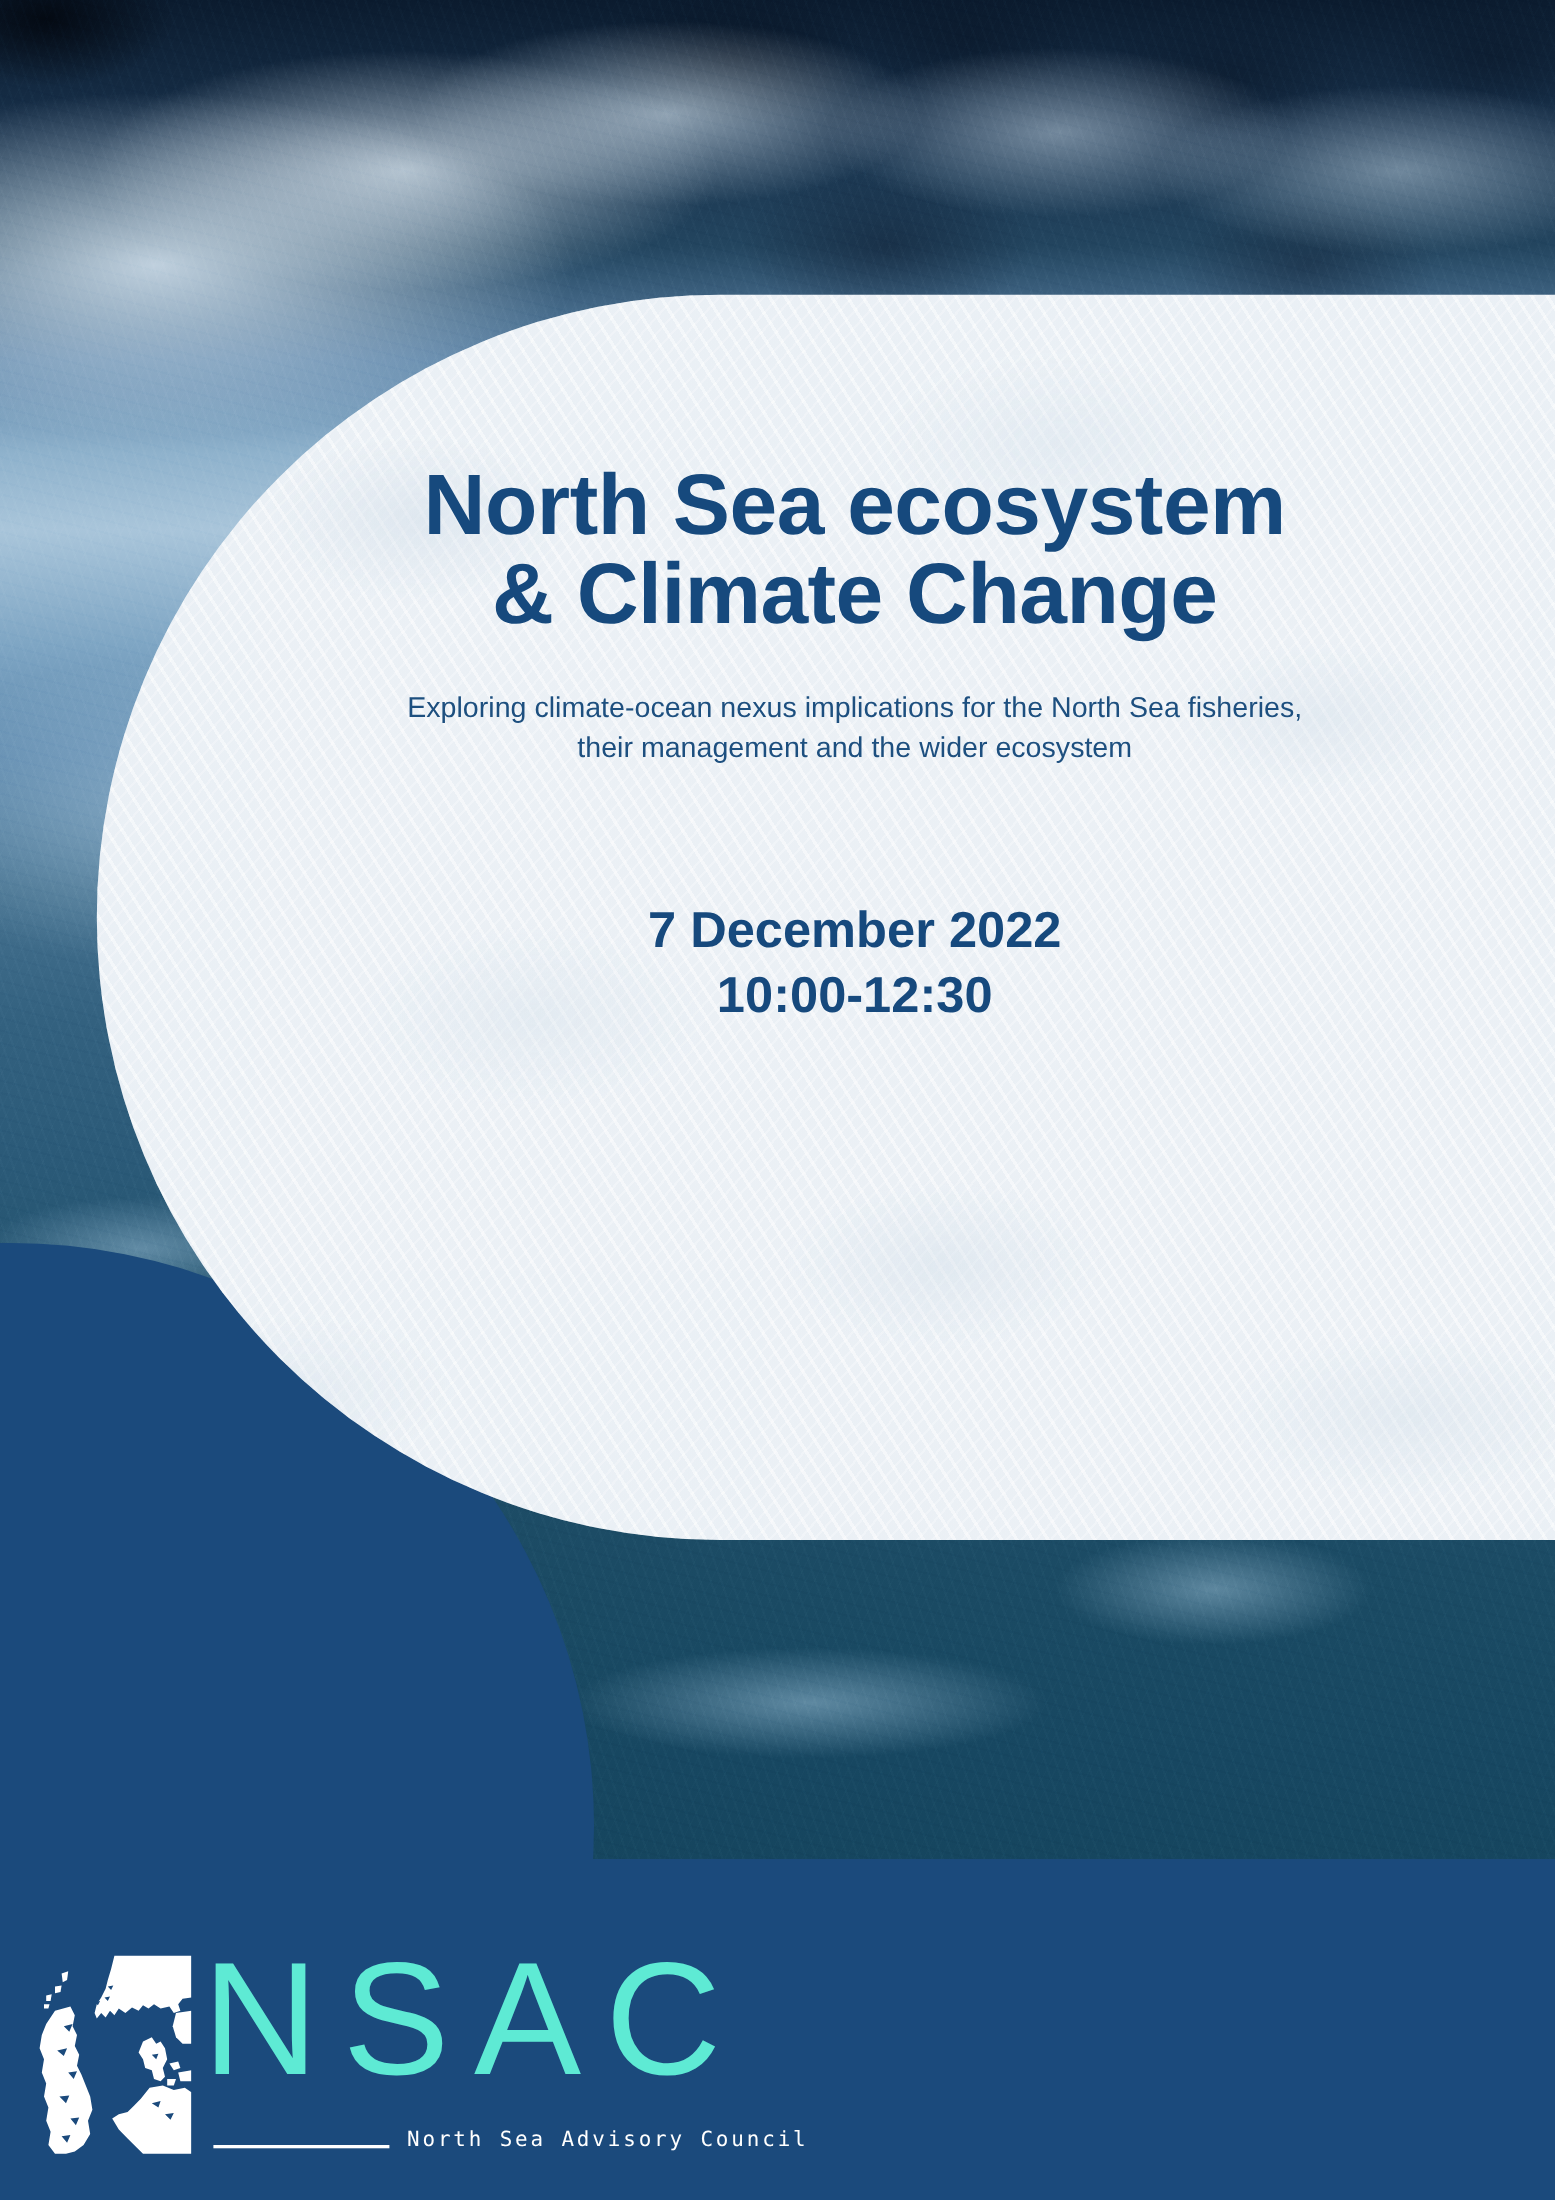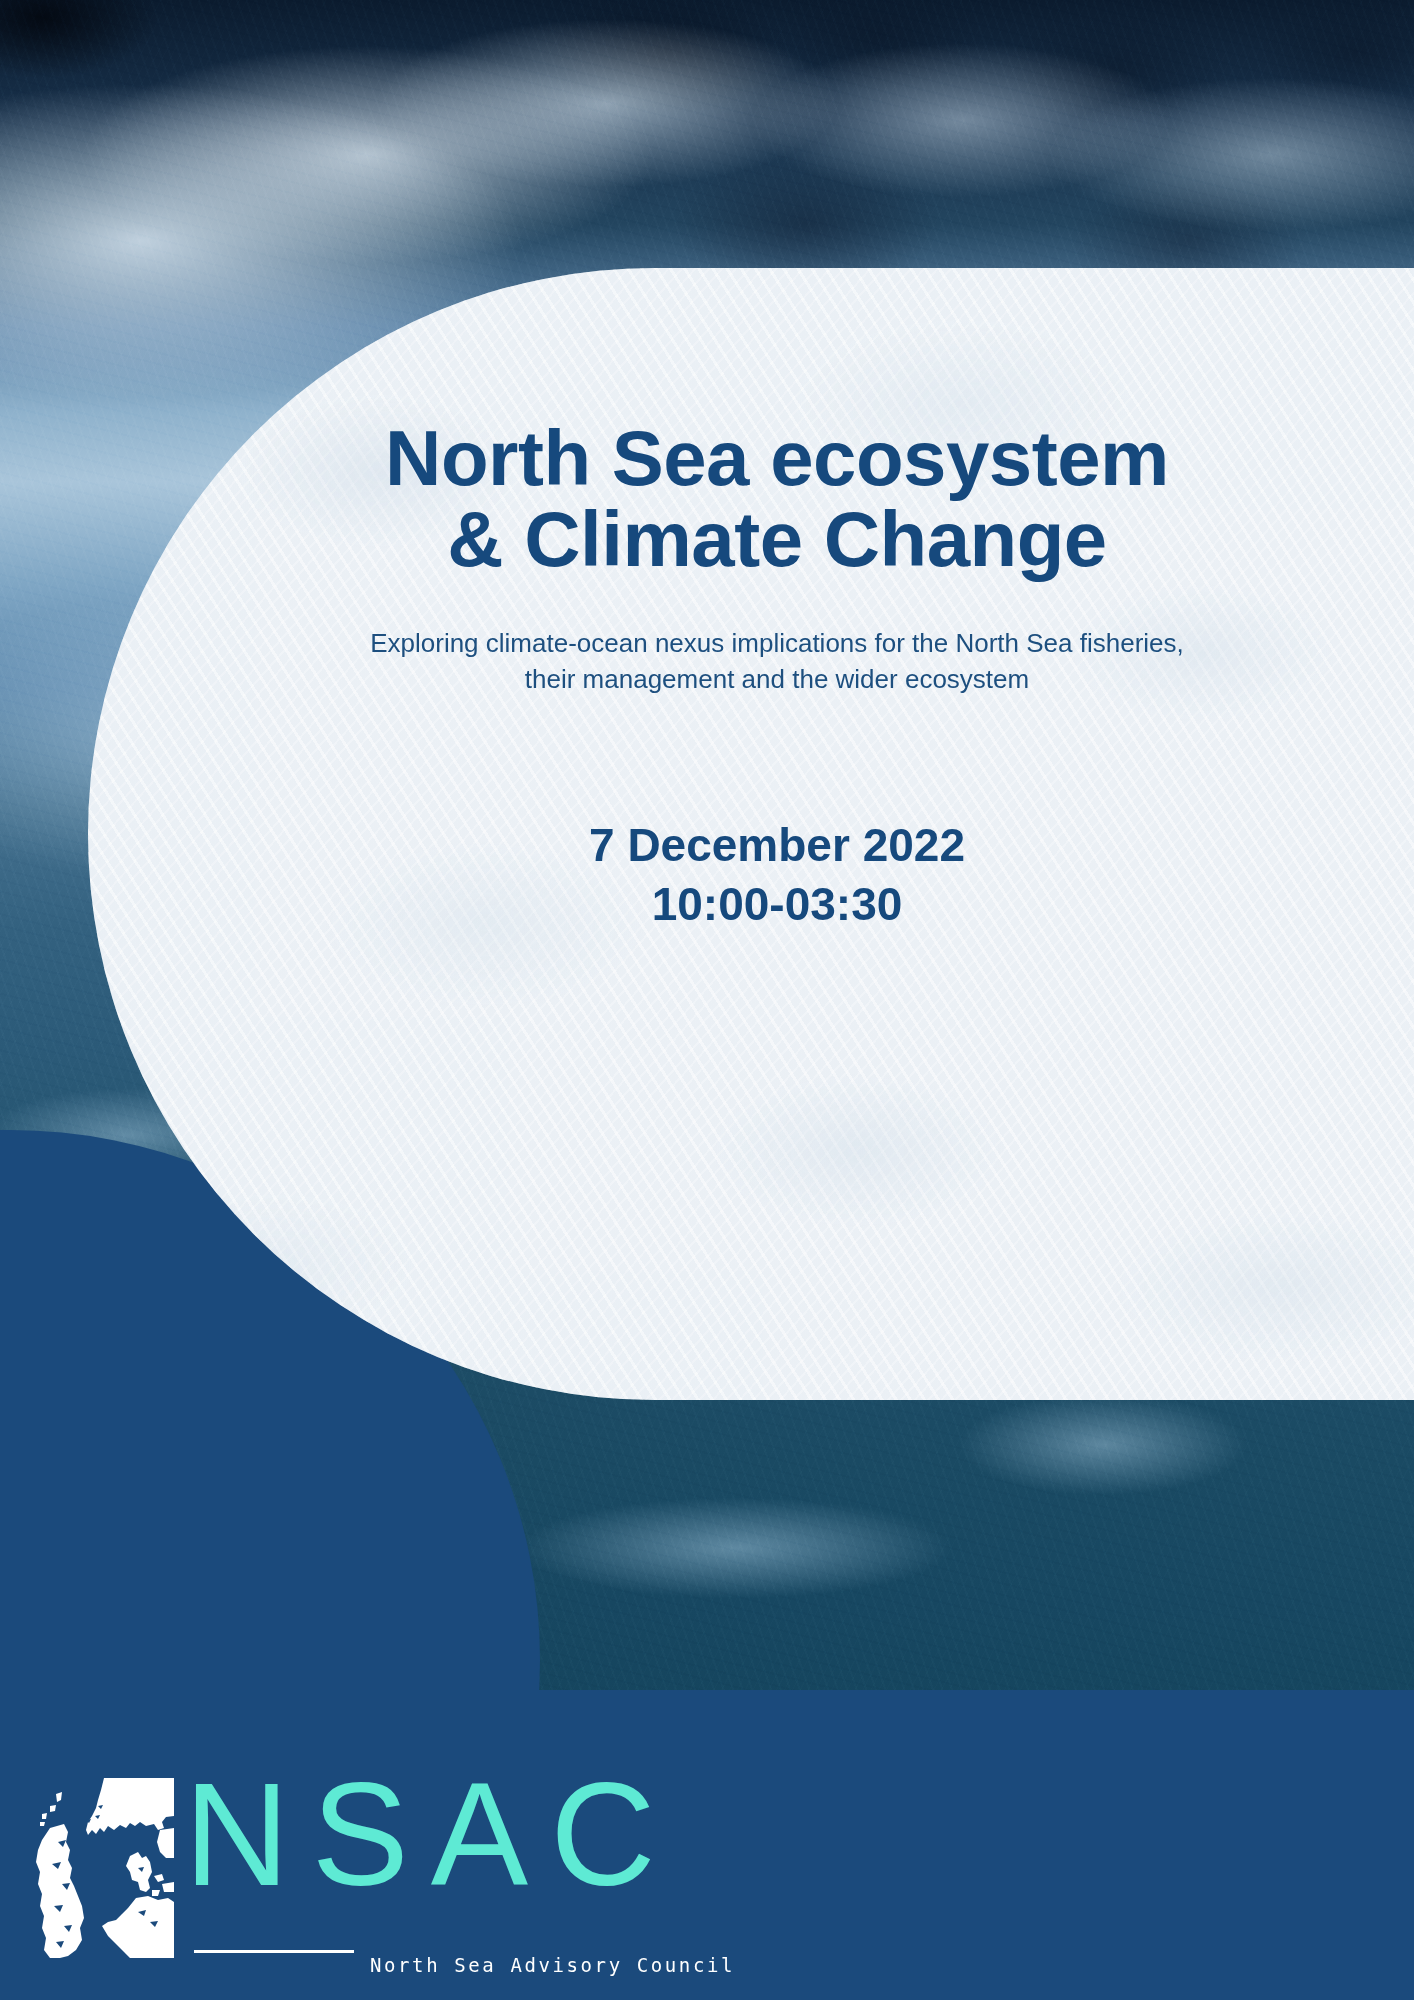--- a/index.html
+++ b/index.html
@@ -179,21 +179,20 @@
     position:absolute; left:160px; top:182px; width:160px; height:3px;
     background:#ffffff;
   }
   .logo-tag{
     position:absolute; left:336px; top:166px;
     color:#ffffff;
     font-family:"DejaVu Sans Mono", monospace;
     font-size:19px;
     letter-spacing:2.6px;
     white-space:nowrap;
-    margin-top:20px;
   }
 </style>
 </head>
 <body>
 
 <div id="poster">
 
   <div class="ocean"></div>
   <div class="ocean-cut-left"></div>
   <div class="ocean-cut-bottom"></div>
@@ -205,21 +204,21 @@
 
       <h1 class="title">
         <span>North Sea ecosystem</span>
         <span class="l2">&amp; Climate Change</span>
       </h1>
 
       <p class="subtitle">Exploring climate-ocean nexus implications for the North Sea fisheries, their management and the wider ecosystem</p>
 
       <div class="details">
         <div class="date">7 December 2022</div>
-        <div class="time">10:00-03:30</div>
+        <div class="time">10:00-12:30</div>
       </div>
 
     </div>
   </div>
 
   <div class="logo">
 
     <svg class="logo-map" viewBox="0 0 140 190">
 
       <path fill="#ffffff" d="M70 6 L140 6 L140 44 L132 45 L128 50 L130 56 L124 58 L120 52

